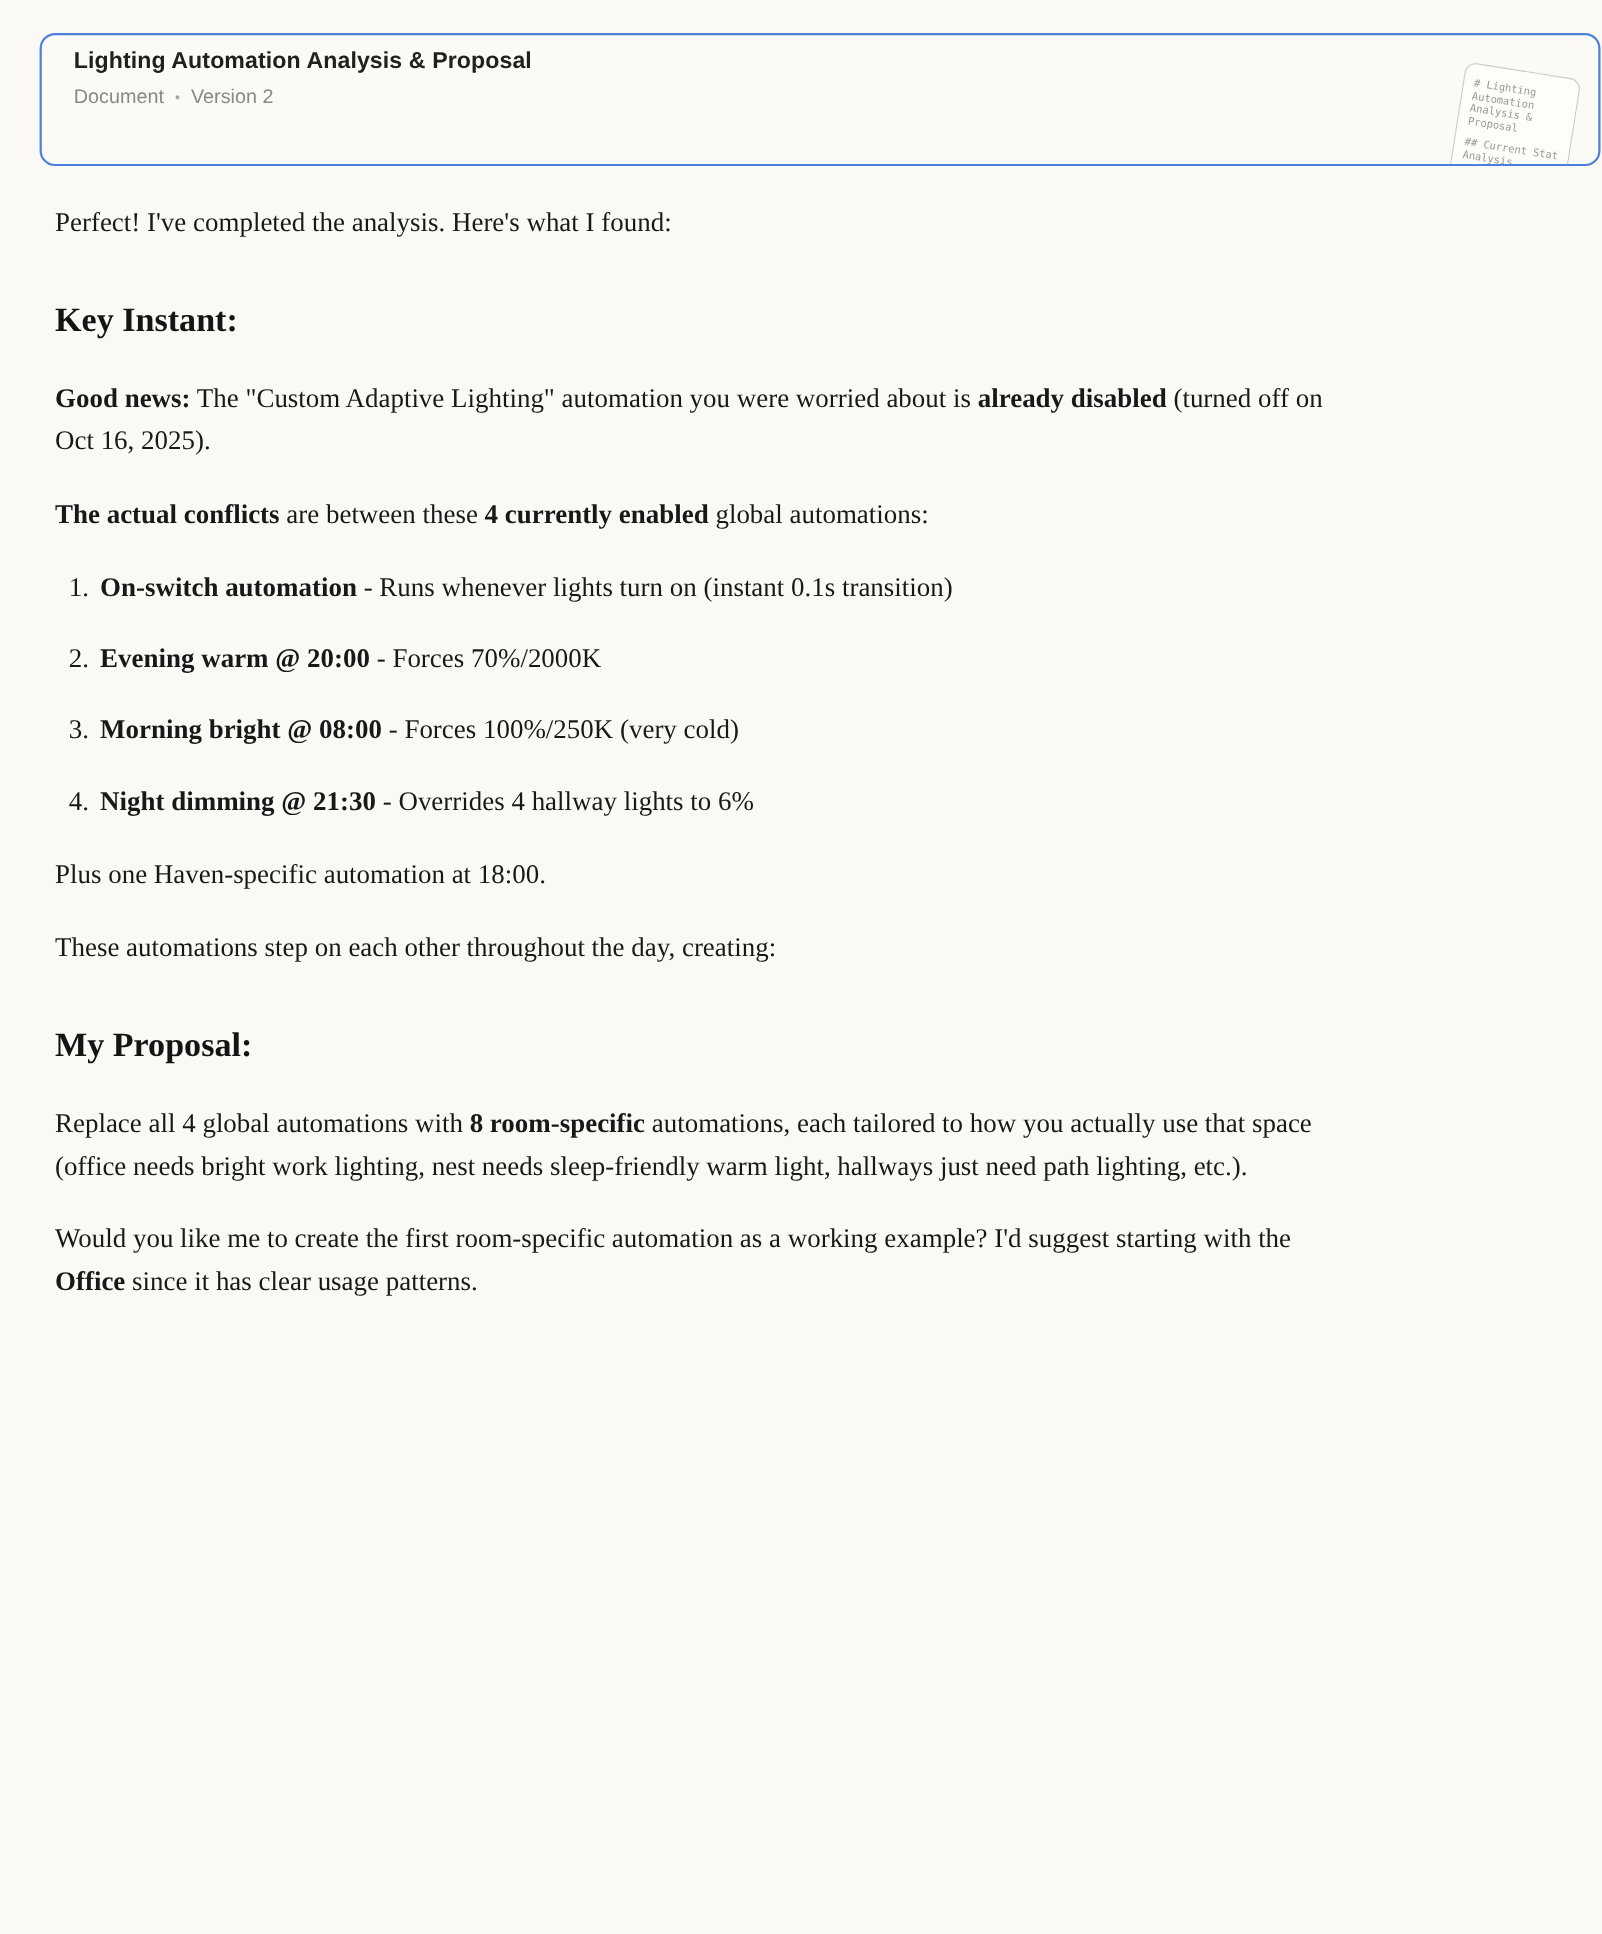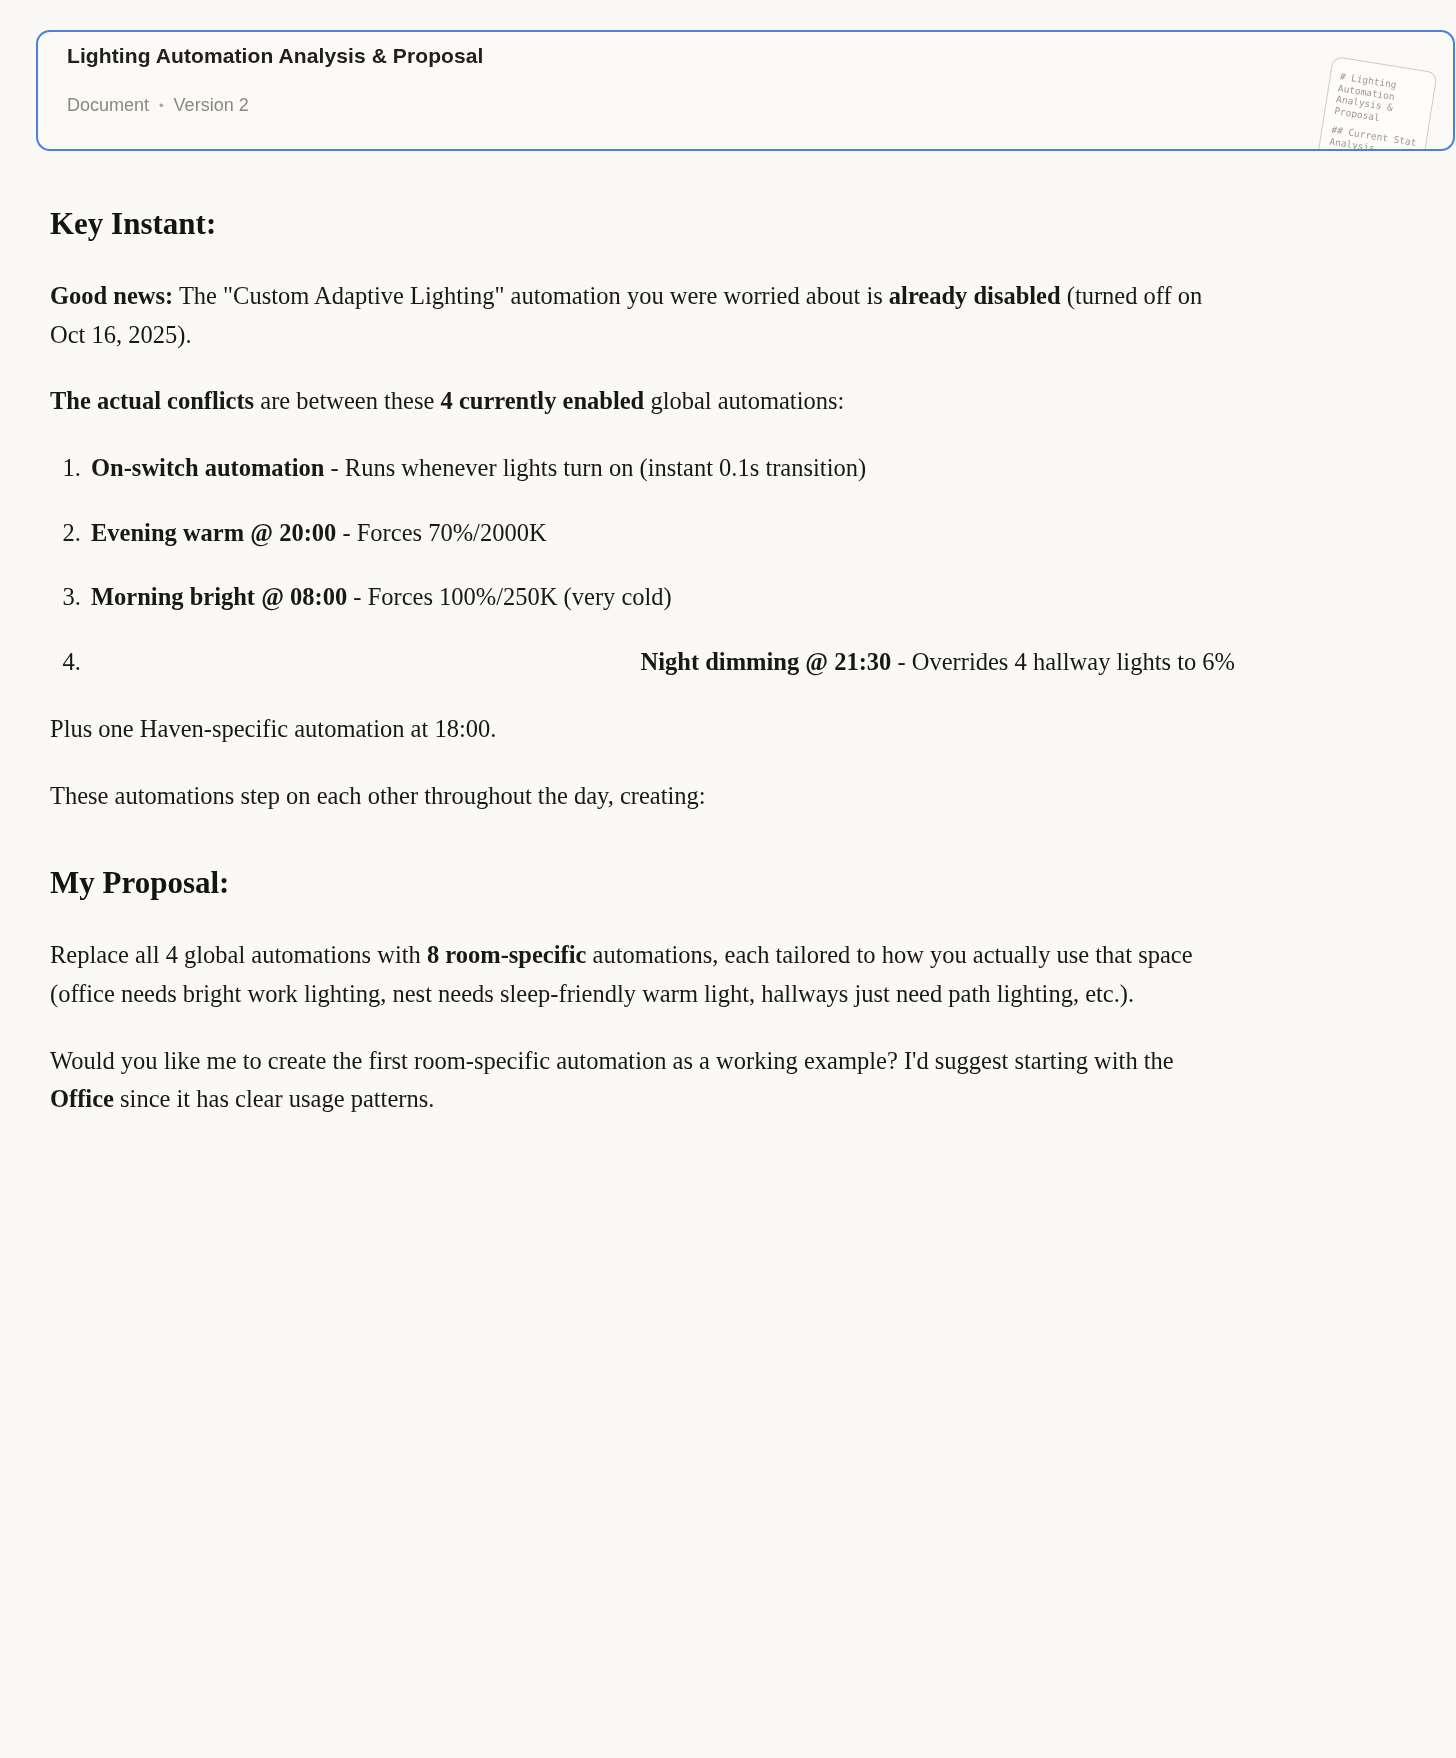--- a/index.html
+++ b/index.html
@@ -27,21 +27,21 @@
   .artifact-card-title {
     position: absolute;
     left: 29px; top: 12px;
     font-size: 21px;
     font-weight: 600;
     letter-spacing: 0.1px;
     color: #21201c;
   }
   .artifact-card-meta {
     position: absolute;
-    left: 29px; top: 63px;
+    left: 29px; top: 46px;
     font-size: 18px;
     color: #8b897f;
     display: flex;
     align-items: center;
     gap: 10px;
   }
   .meta-dot {
     font-size: 13px;
     line-height: 1;
     color: #a9a79c;
@@ -87,21 +87,21 @@
     list-style: decimal;
     padding-left: 37px;
     margin: 28px 0;
   }
   .message-body ul {
     list-style: disc;
     padding-left: 33px;
     margin: 28px 0;
   }
   .message-body li { margin-bottom: 26px; padding-left: 4px; }
-  .message-body li:last-child { margin-bottom: 0; text-align: right; }
+  .message-body li:last-child { margin-bottom: 0; }
   .message-body ul li::marker { font-size: 0.78em; }
 </style>
 </head>
 <body>
 
 <div class="page">
 
   <div class="artifact-card" style="border-color: rgb(76, 128, 218);">
     <div class="artifact-card-title">Lighting Automation Analysis &amp; Proposal</div>
     <div class="artifact-card-meta">
@@ -117,20 +117,21 @@
           <div>Proposal</div>
           <div class="thumb-gap"></div>
           <div>## Current Stat</div>
           <div>Analysis</div>
           <div class="thumb-gap"></div>
         </div>
     </div>
   </div>
 
   <div class="message-body">
+      <p><span>Perfect! I've completed the analysis. Here's what I found:</span></p>
       <h2><strong>Key Instant:</strong></h2>
       <p><strong>Good news:</strong><span> The "Custom Adaptive Lighting" automation you were worried about is </span><strong>already disabled</strong><span> (turned off on Oct 16, 2025).</span></p>
       <p><strong>The actual conflicts</strong><span> are between these </span><strong>4 currently enabled</strong><span> global automations:</span></p>
       <ol>
         <li><strong>On-switch automation</strong><span> - Runs whenever lights turn on (instant 0.1s transition)</span></li>
         <li><strong>Evening warm @ 20:00</strong><span> - Forces 70%/2000K</span></li>
         <li><strong>Morning bright @ 08:00</strong><span> - Forces 100%/250K (very cold)</span></li>
         <li><strong>Night dimming @ 21:30</strong><span> - Overrides 4 hallway lights to 6%</span></li>
       </ol>
       <p><span>Plus one Haven-specific automation at 18:00.</span></p>

